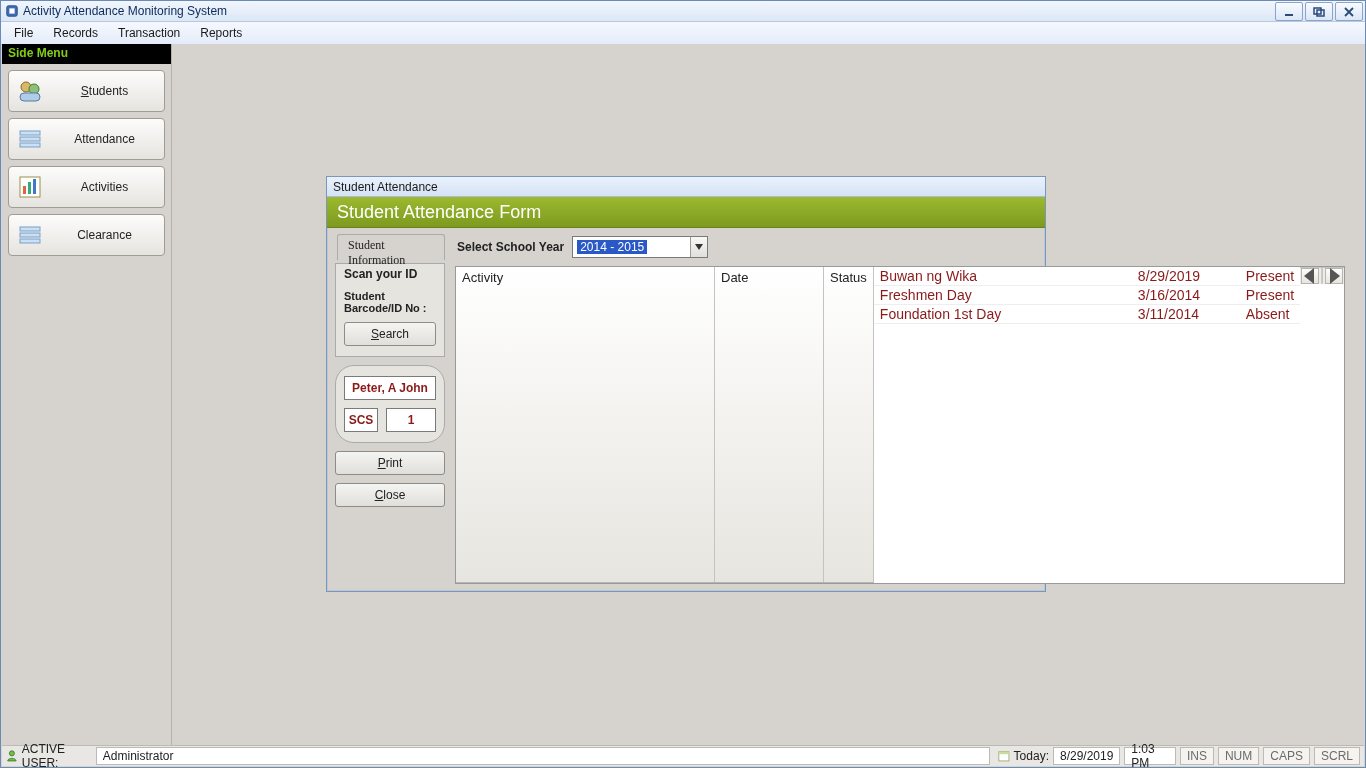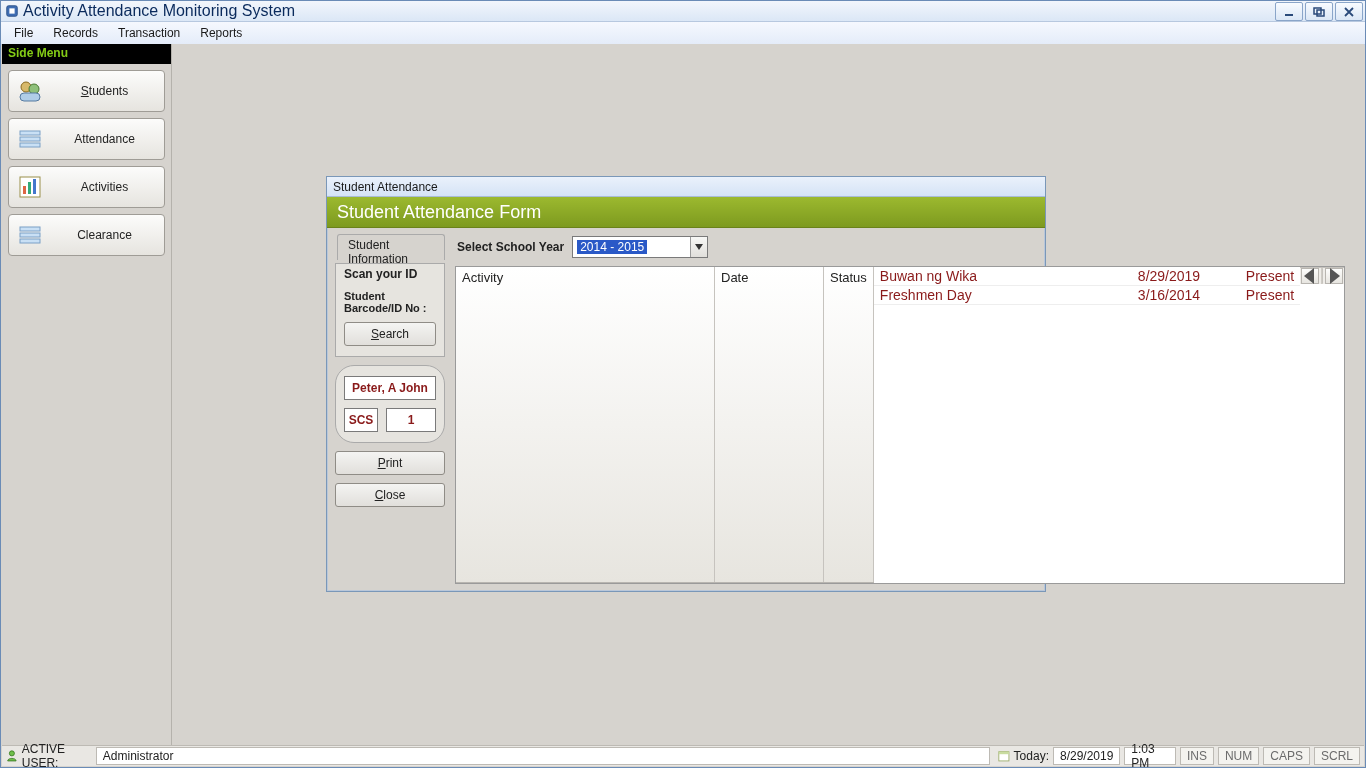--- a/index.html
+++ b/index.html
@@ -31,21 +31,21 @@
   }
   .titlebar {
     height: 20px; background: linear-gradient(#f2f6fc, #dbe7f6);
     border-bottom: 1px solid #b7c8df; display: flex; align-items: center;
     padding-left: 4px; position: relative;
   }
   .title-icon {
     width: 14px; height: 14px; margin-right: 4px;
     display: inline-flex; align-items: center; justify-content: center;
   }
-  .title-text { color: #0a2a5c; font-size: 16px; }
+  .title-text { color: #0a2a5c; font-size: 12px; }
   .caption-btns { position: absolute; right: 2px; top: 1px; display: flex; gap: 2px; }
   .cap-btn {
     width: 26px; height: 17px; border: 1px solid #8aa5c9;
     background: linear-gradient(#f8fbff, #dbe7f6);
     border-radius: 2px; display: inline-flex; align-items: center; justify-content: center;
     color: #2a4a7a; font-weight: bold; font-size: 11px; cursor: default;
   }
   .cap-btn svg { width: 12px; height: 10px; }
   .menubar {
     height: 22px; background: linear-gradient(#f5f8fe, #e4ecf9);
@@ -94,21 +94,21 @@
   .child-green {
     height: 30px; background: linear-gradient(var(--green-hdr1), var(--green-hdr2));
     border-bottom: 1px solid #6a821a; color: #fff; display: flex; align-items: center;
     padding-left: 10px; font-size: 18px;
   }
   .child-body { padding: 6px 8px 8px 8px; display: flex; gap: 10px; height: calc(100% - 50px); box-sizing: border-box; }
 
   .left-col { width: 256px; display: flex; flex-direction: column; gap: 8px; }
   .right-col { flex: 1; display: flex; flex-direction: column; }
 
-  .tab-holder { height: 22px; position: relative; }
+  .tab-holder { height: 22px; position: relative; font-family: Liberation Serif, serif; }
   .tab {
     position: absolute; left: 2px; top: 0; height: 22px;
     background: var(--panel-bg); border: 1px solid #aaa; border-bottom: none;
     padding: 3px 10px 0 10px; border-radius: 3px 3px 0 0; font-size: 12px;
     z-index: 2;
   }
 
   .group {
     border: 1px solid #aaa; background: #e6e4df; padding: 8px 8px 10px 8px;
     position: relative;
@@ -367,20 +367,25 @@
                 <div class="gr">
                   <div class="gc col-a">Buwan ng Wika</div>
                   <div class="gc col-b">8/29/2019</div>
                   <div class="gc col-c">Present</div>
                 </div>
                 <div class="gr">
                   <div class="gc col-a">Freshmen Day</div>
                   <div class="gc col-b">3/16/2014</div>
                   <div class="gc col-c">Present</div>
                 </div>
+                <div class="gr">
+                  <div class="gc col-a">Foundation 1st Day</div>
+                  <div class="gc col-b">3/11/2014</div>
+                  <div class="gc col-c">Absent</div>
+                </div>
               </div>
             <div class="hscroll">
               <span class="cap">
                   <svg viewBox="0 0 8 8">
                     <path d="M6 0 L6 8 L1 4 Z" fill="#555"></path>
                   </svg>
                 </span>
               <div class="track">
                   <div class="thumb"></div>
                 </div>

